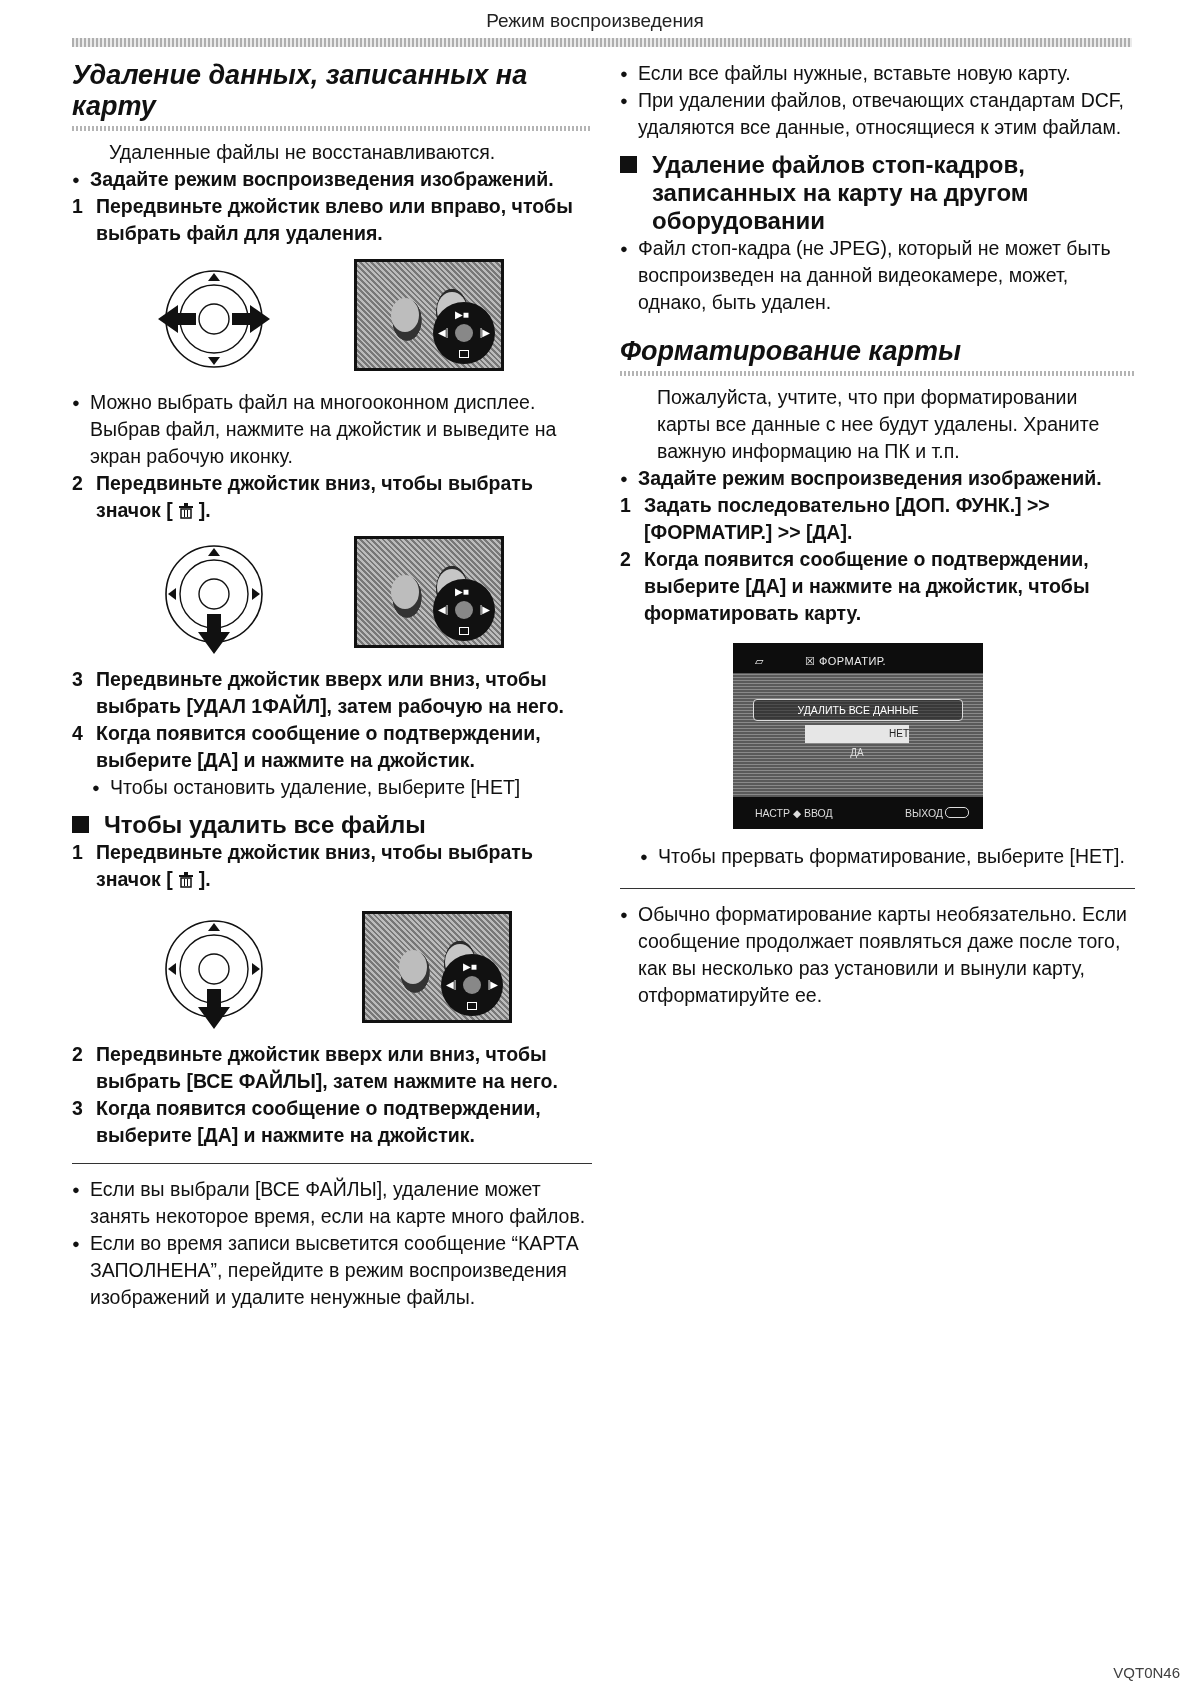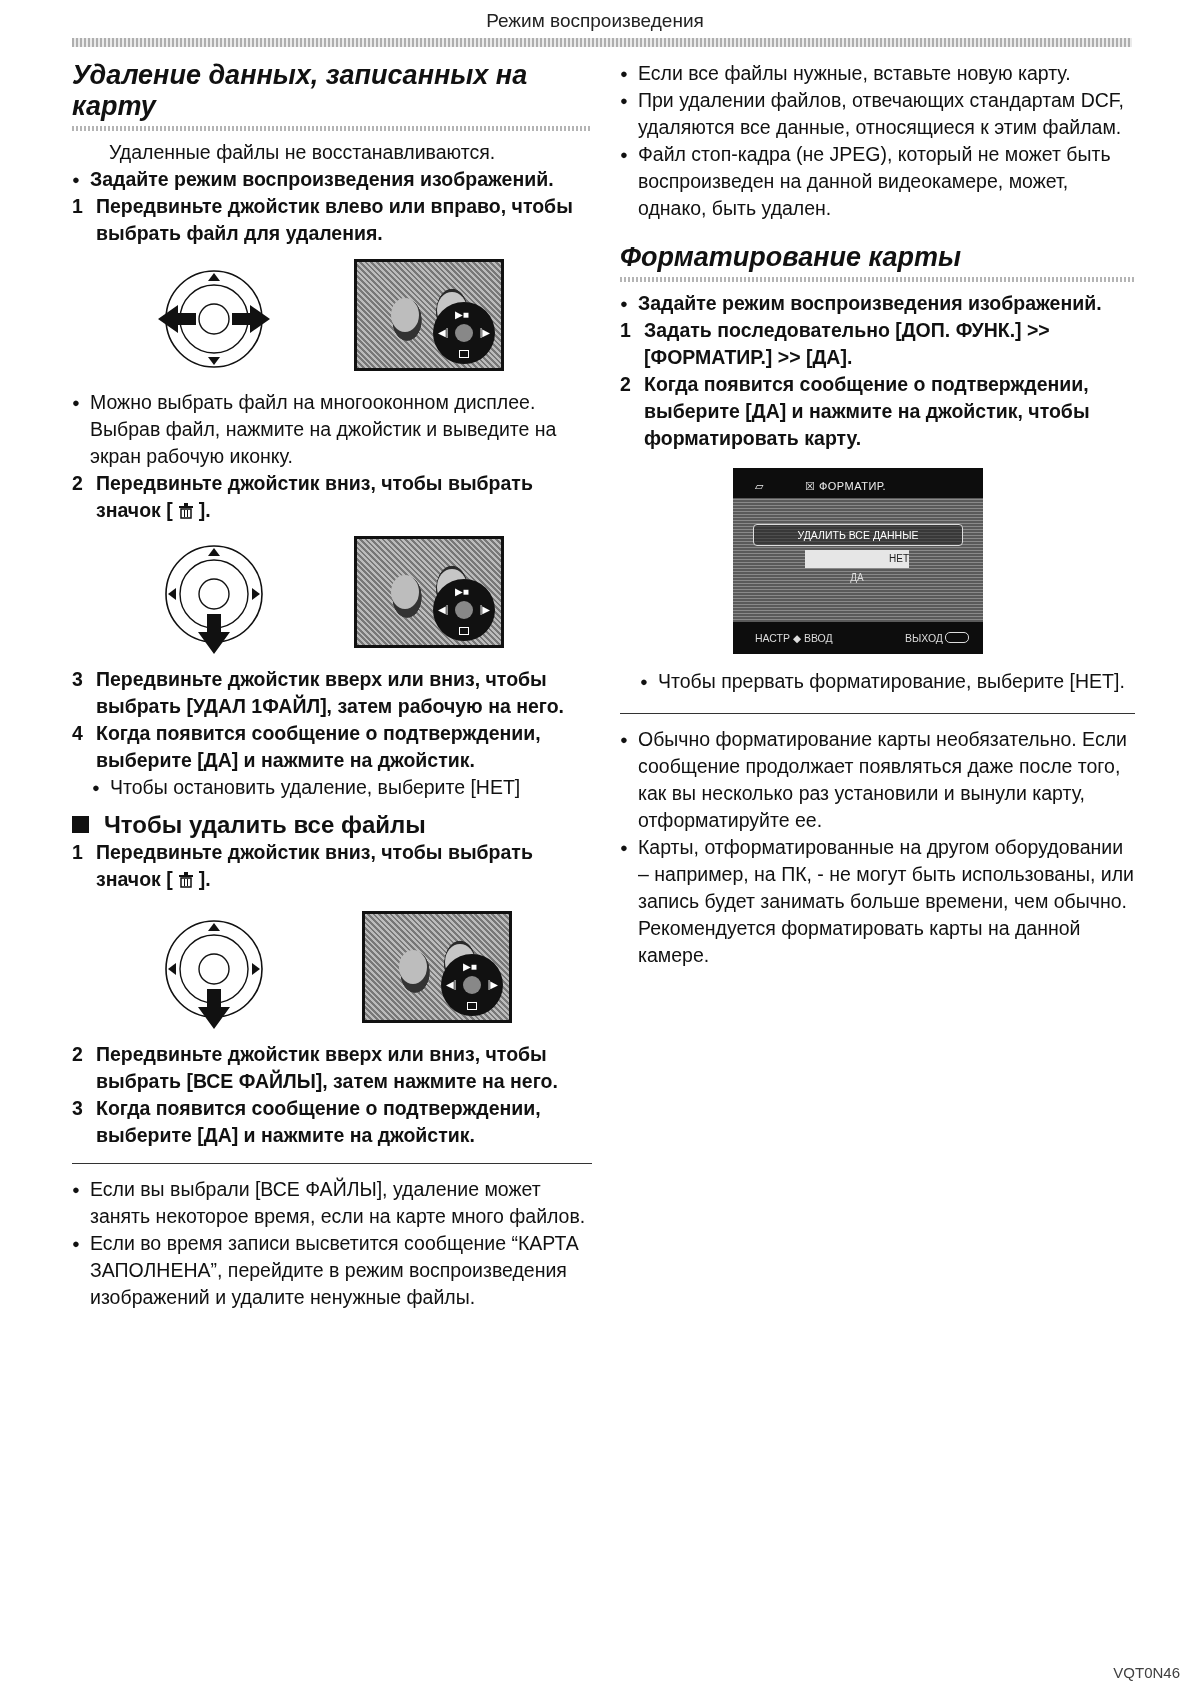--- a/index.html
+++ b/index.html
@@ -207,24 +207,29 @@
 
   <div class="hrule"></div>
   <div class="bullet">Если вы выбрали [ВСЕ ФАЙЛЫ], удаление может занять некоторое время, если на карте много файлов.</div>
   <div class="bullet">Если во время записи высветится сообщение “КАРТА ЗАПОЛНЕНА”, перейдите в режим воспроизведения изображений и удалите ненужные файлы.</div>
 </div>
 
 <div class="col col-right">
   <div class="bullet">Если все файлы нужные, вставьте новую карту.</div>
   <div class="bullet">При удалении файлов, отвечающих стандартам DCF, удаляются все данные, относящиеся к этим файлам.</div>
 
+  <div class="h-square">
+    <span class="sq"></span>
+    <span>Удаление файлов стоп-кадров, записанных на карту на другом оборудовании</span>
+  </div>
   <div class="bullet">Файл стоп-кадра (не JPEG), который не может быть воспроизведен на данной видеокамере, может, однако, быть удален.</div>
 
   <div class="h-italic" style="margin-top:20px;">Форматирование карты</div>
   <div class="dot-rule"></div>
+  <div class="p">Пожалуйста, учтите, что при форматировании карты все данные с нее будут удалены. Храните важную информацию на ПК и т.п.</div>
   <div class="bullet b">Задайте режим воспроизведения изображений.</div>
   <div class="step">
     <span class="num">1</span>
     <span>Задать последовательно [ДОП. ФУНК.] &gt;&gt; [ФОРМАТИР.] &gt;&gt; [ДА].</span>
   </div>
   <div class="step">
     <span class="num">2</span>
     <span>Когда появится сообщение о подтверждении, выберите [ДА] и нажмите на джойстик, чтобы форматировать карту.</span>
   </div>
 
@@ -239,17 +244,16 @@
     <div class="opt-yes">ДА</div>
     <div class="bot">
       <span class="l">НАСТР ◆ ВВОД</span>
       <span class="r"><span>ВЫХОД</span><span class="badge"></span></span>
     </div>
   </div>
 
   <div class="bullet sub">Чтобы прервать форматирование, выберите [НЕТ].</div>
   <div class="hrule" style="margin-top:18px;"></div>
   <div class="bullet">Обычно форматирование карты необязательно. Если сообщение продолжает появляться даже после того, как вы несколько раз установили и вынули карту, отформатируйте ее.</div>
-  <div class="bullet">Карты, отформатированные на другом оборудовании – например, на ПК, - не могут быть использованы, или запись будет занимать больше времени, чем обычно. Рекомендуется форматировать карты на данной камере.</div>
 </div>
 
 <div class="page-num">41</div>
 <div class="code">VQT0N46</div>
 
 </body></html>

